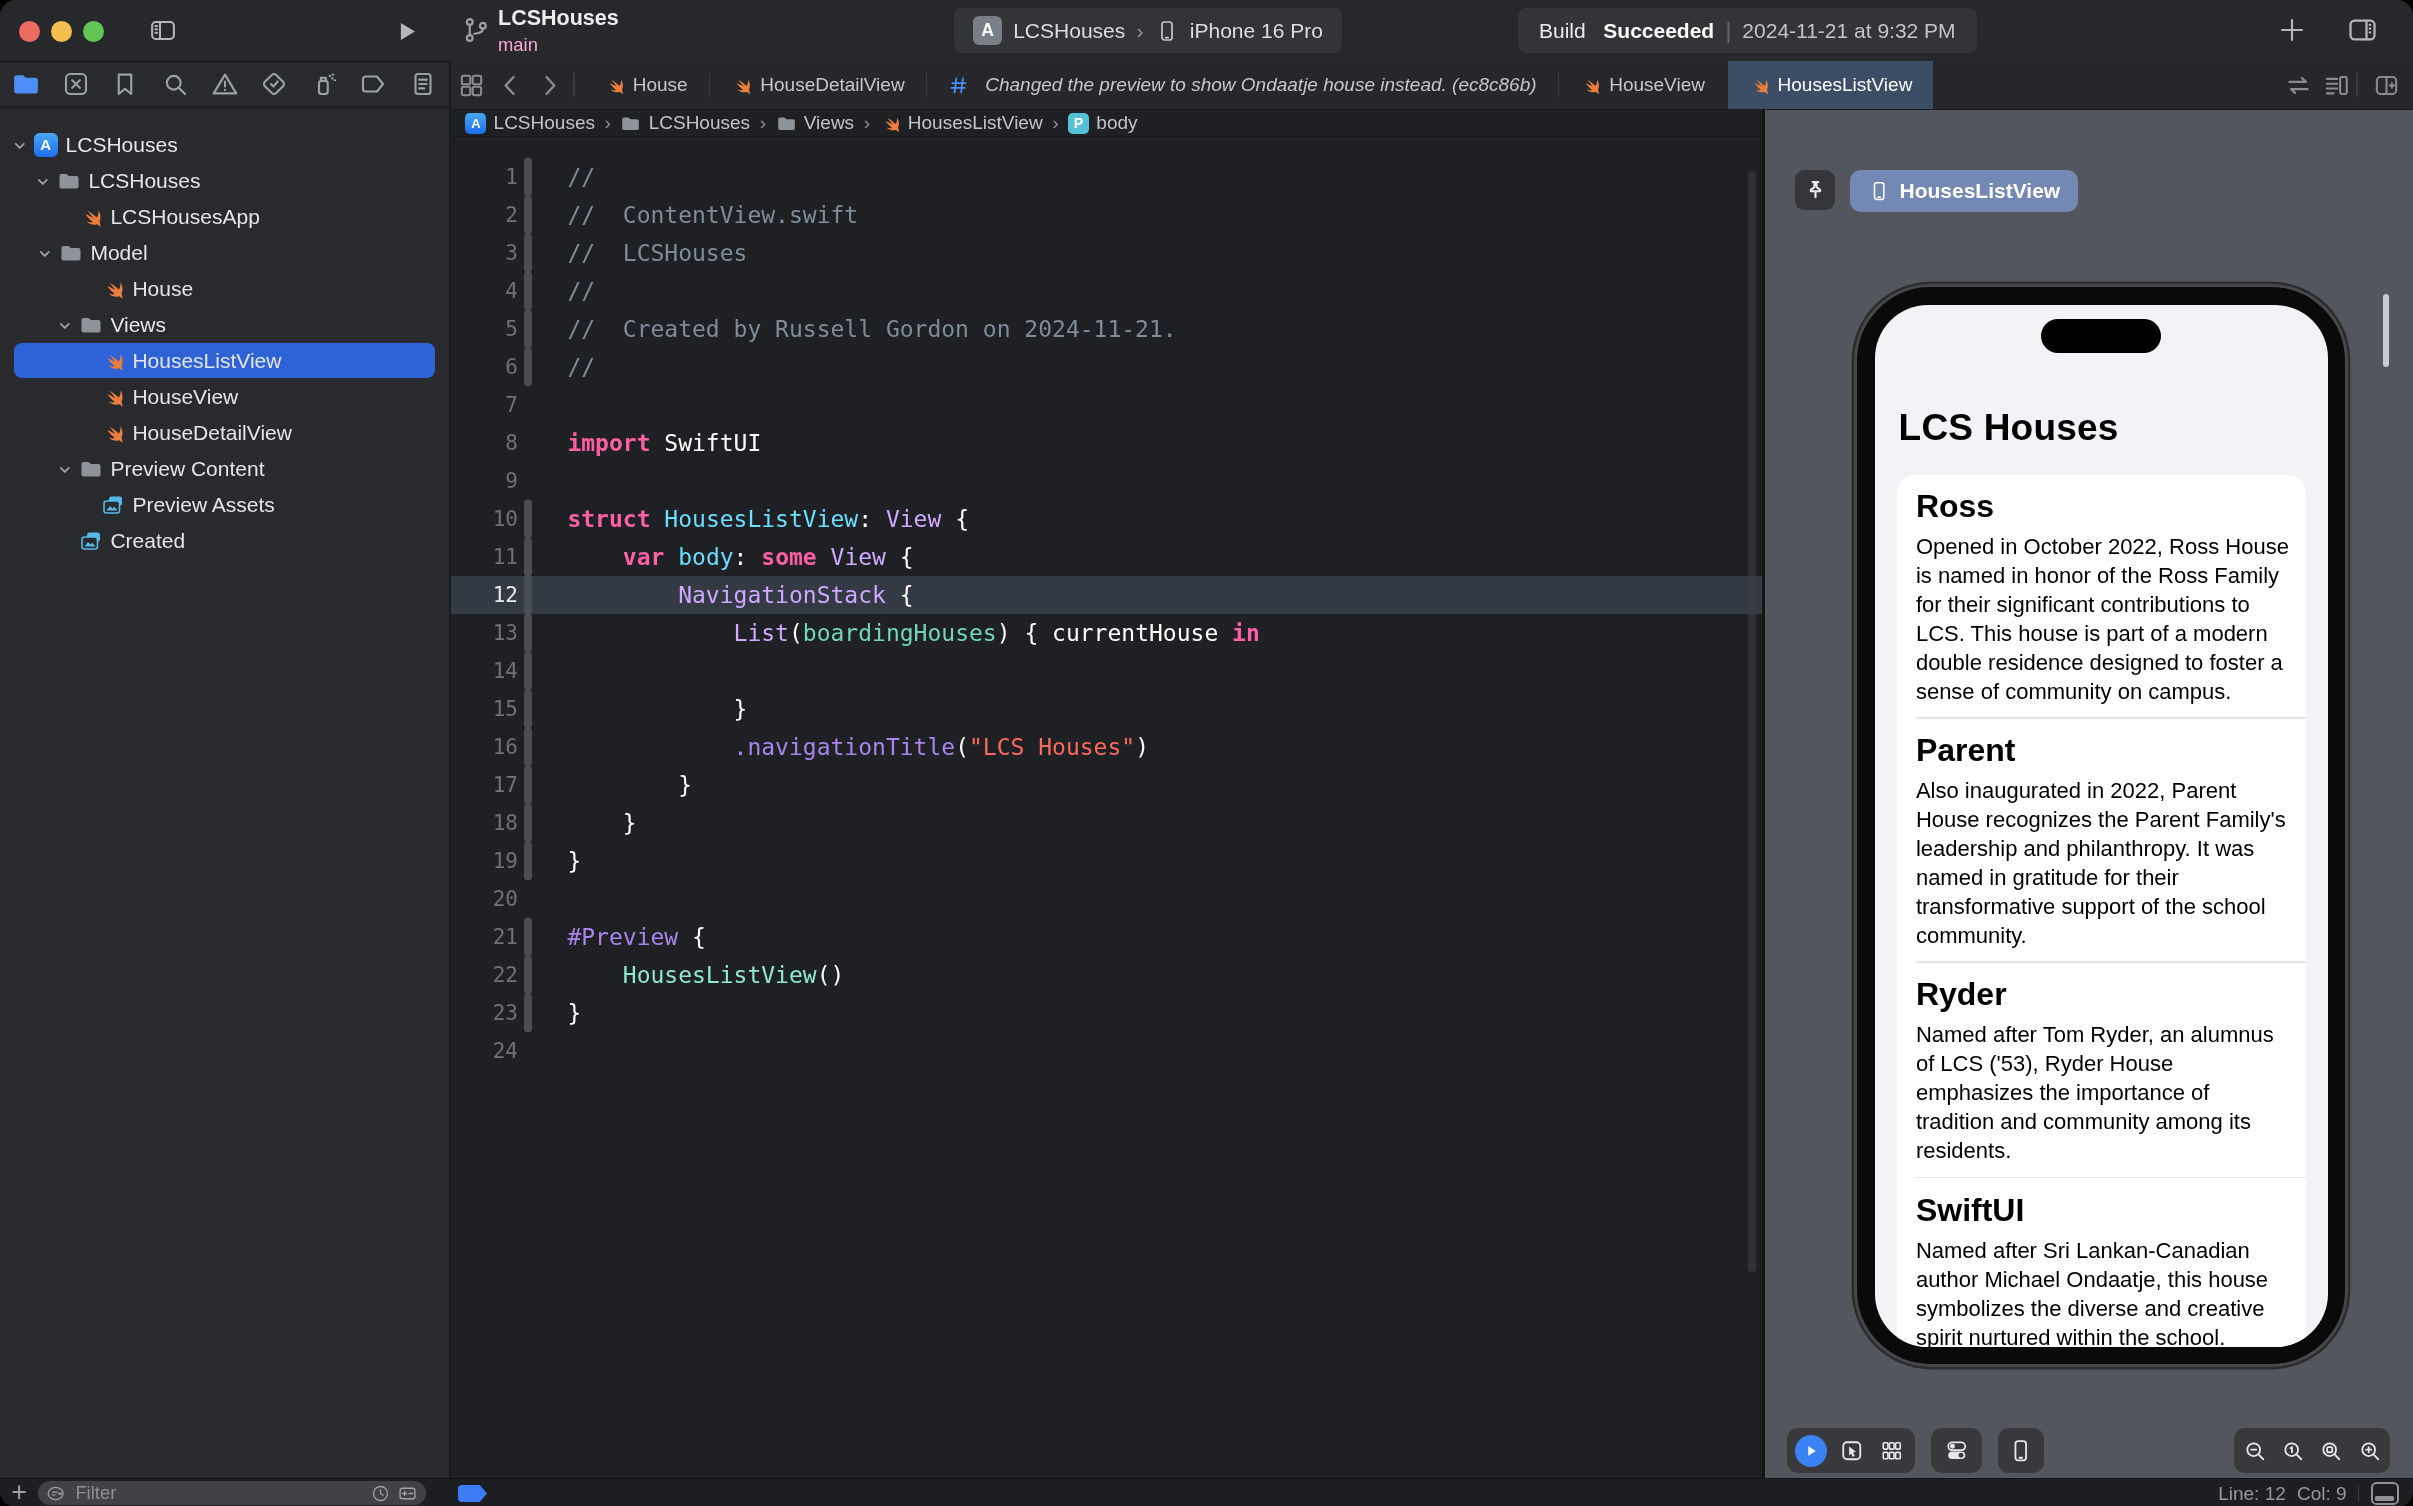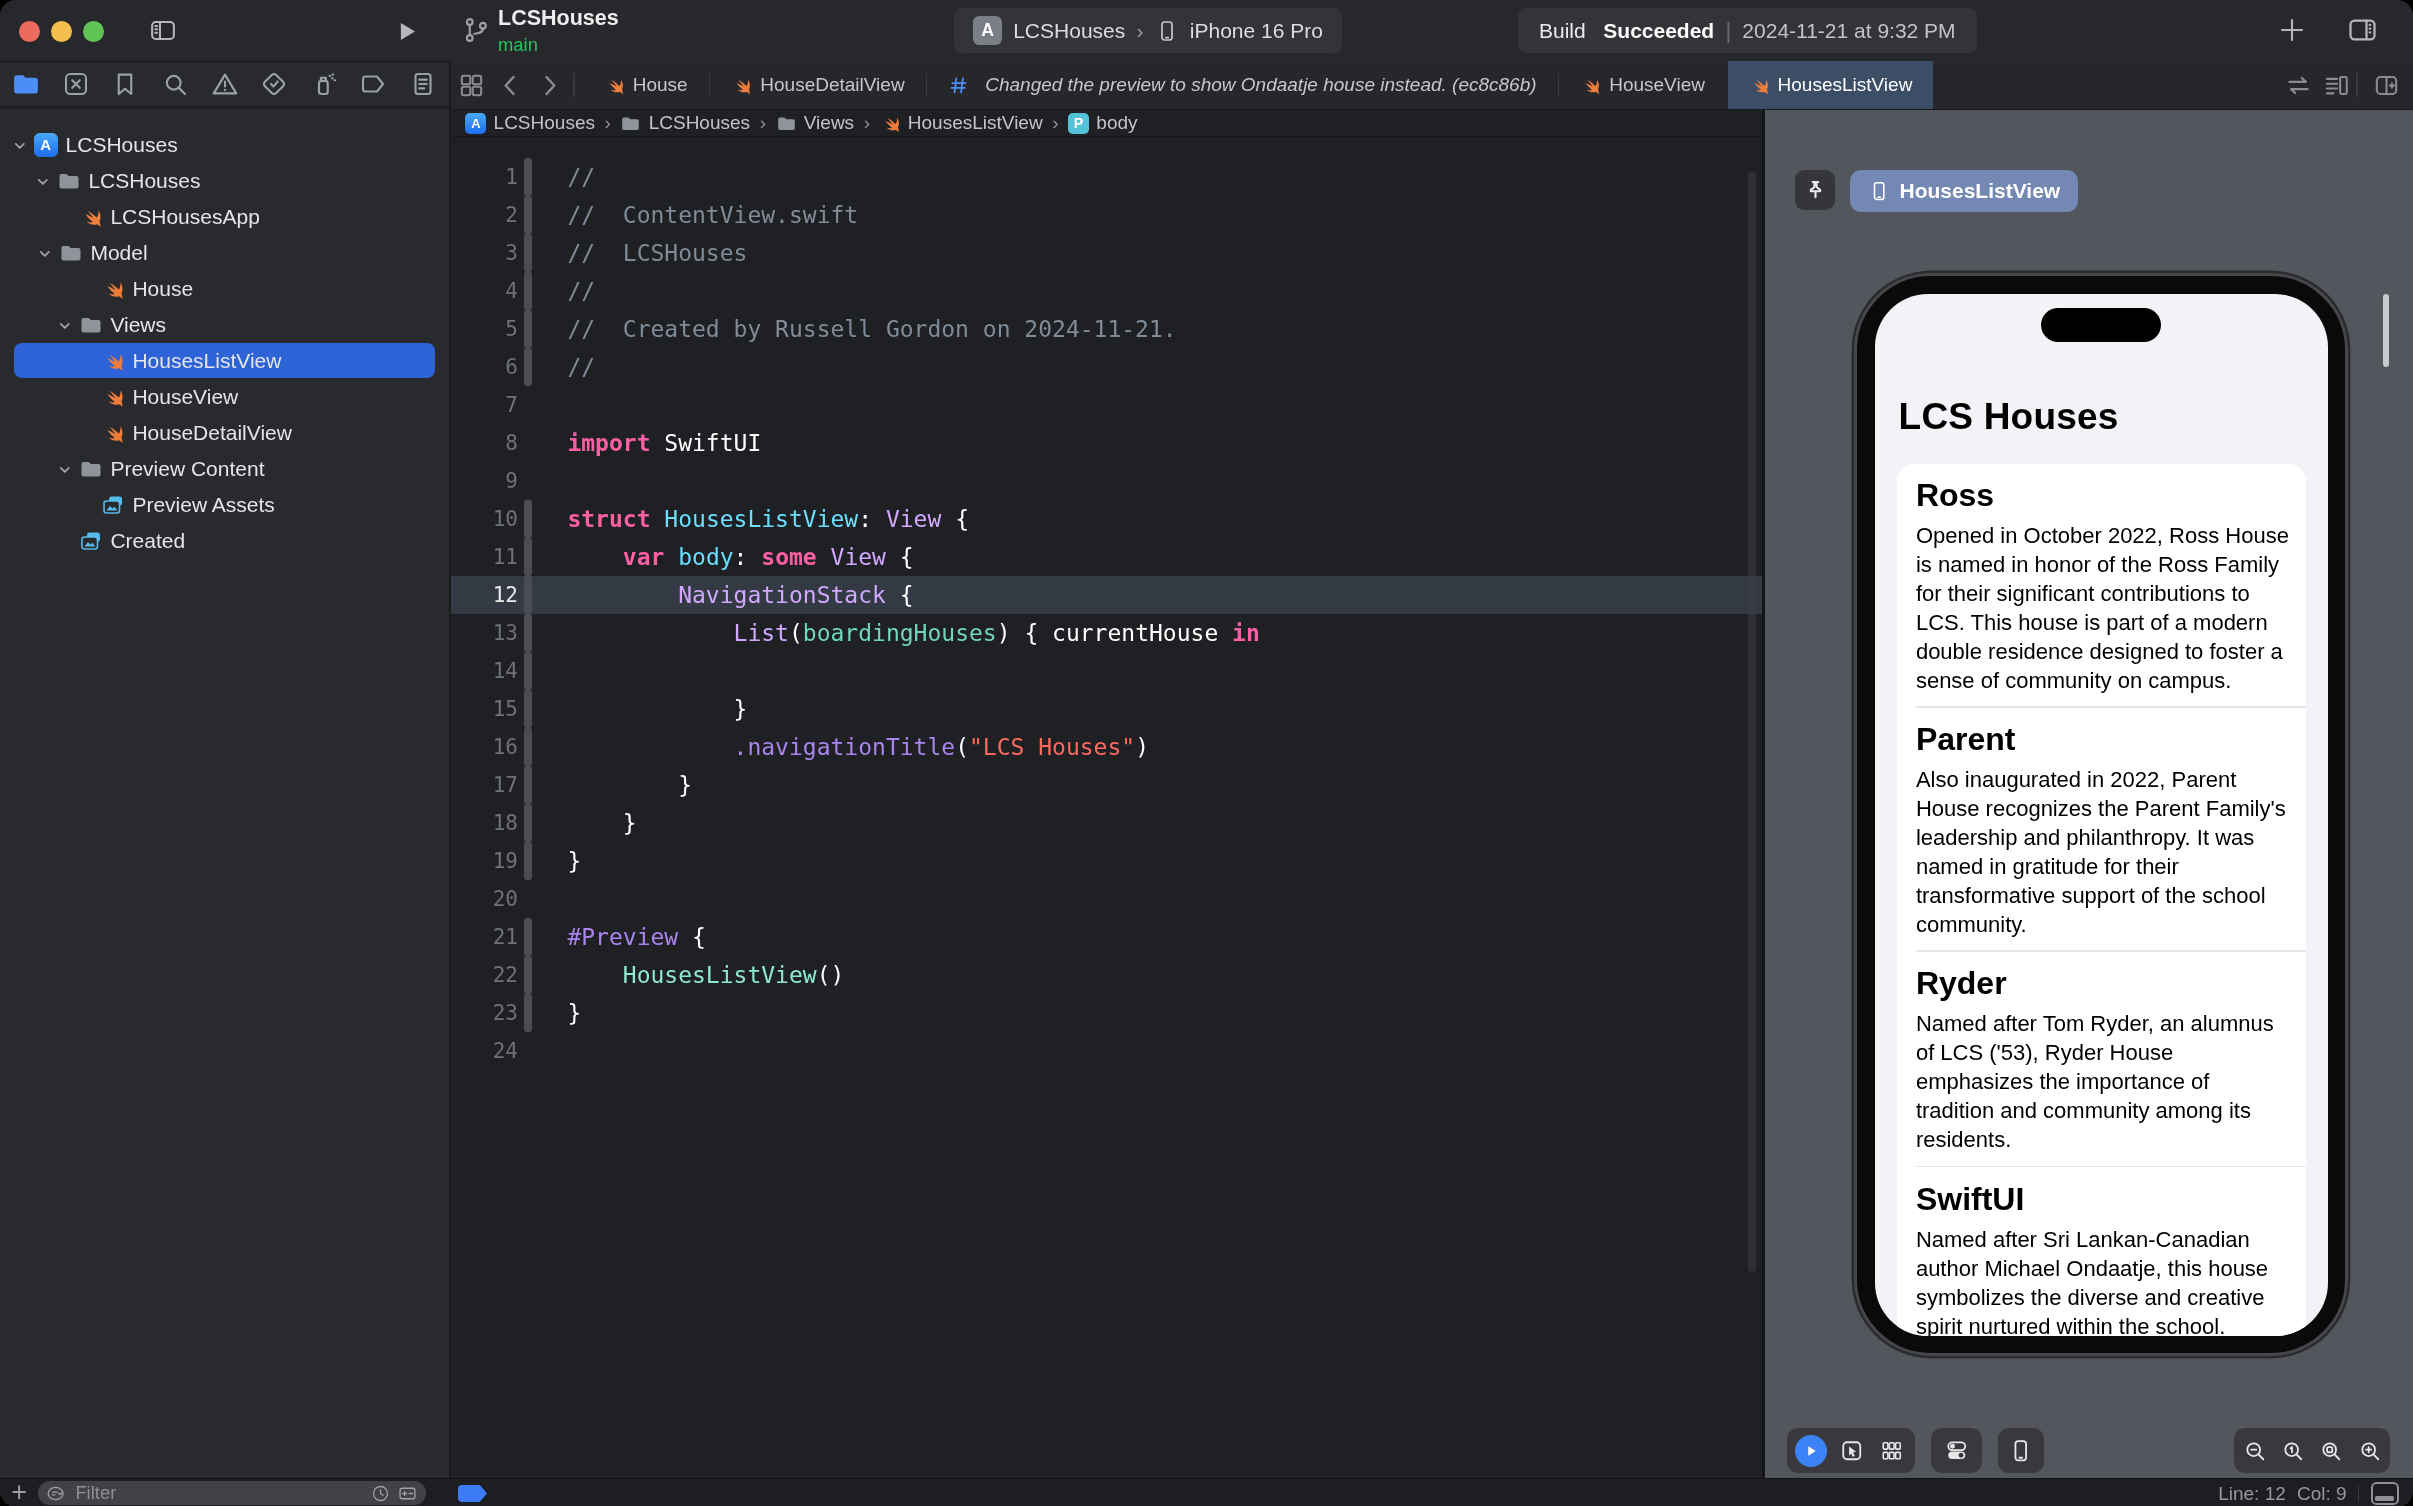--- a/index.html
+++ b/index.html
@@ -6,21 +6,21 @@
   .win{position:relative;width:2413px;height:1507px;background:#1f2024;border-radius:16px;overflow:hidden;
        font-family:"Liberation Sans",sans-serif;color:#e6e7e9;-webkit-font-smoothing:antialiased;}
   svg{display:block;}
   
   .toolbar{position:absolute;left:0;top:0;width:2413px;height:61px;background:#27282b;border-bottom:1.6px solid #161619;}
   .tl{position:absolute;top:21px;width:21px;height:21px;border-radius:50%;}
   .tl.r{left:19px;background:#ec6a5e;} .tl.y{left:51px;background:#f5bf4f;} .tl.g{left:83px;background:#61c554;}
   .tbtn{position:absolute;color:#b4b6b9;}
   .tbtn svg{width:100%;height:100%;}
   .proj-title{position:absolute;left:498px;top:6.4px;font-size:21.5px;font-weight:bold;color:#ecedee;}
-  .proj-branch{position:absolute;left:498px;top:34px;font-size:18.4px;color:#22c55e;}
+  .proj-branch{position:absolute;left:498px;top:34px;font-size:18.4px;color:#f9a8d4;}
   .pill{position:absolute;top:8px;height:45px;background:#323438;border-radius:8px;display:flex;align-items:center;font-size:21px;color:#dcdde0;}
   .scheme{left:954px;padding:0 19px;gap:11.2px;}
   .appbadge{width:29px;height:29px;border-radius:6.4px;background:#7a7e86;color:#fff;font-weight:bold;font-size:17.6px;display:grid;place-items:center;}
   .sep-ch{color:#9a9ca0;font-size:21px;}
   .scheme .devicon{width:24px;height:24px;color:#c5c6c9;}
   .build{left:1518px;padding:0 21px;gap:9.6px;}
   .build .bword{color:#e9eaec;} .build .bres{font-weight:bold;color:#fff;margin-left:8px;}
   .build .bdiv{color:#6a6c70;font-size:22.3px;padding:0 1.6px;} .build .btime{color:#c3c4c8;}
   
   .navstrip{position:absolute;left:0;top:62px;width:449px;height:45px;background:#292a2d;border-bottom:1.6px solid #1c1d1f;
@@ -80,21 +80,21 @@
   
   .cdiv{position:absolute;left:1762px;top:110px;width:3.2px;height:1368px;background:#141517;}
   .canvas{position:absolute;left:1765px;top:110px;width:648px;height:1368px;background:var(--canvas-bg,#54565d);overflow:hidden;}
   .pinbtn{position:absolute;left:30px;top:60px;width:40px;height:40px;background:#353639;border-radius:9.6px;color:#e8e9eb;display:grid;place-items:center;}
   .pinbtn svg{width:27px;height:27px;}
   .chip{position:absolute;left:85px;top:60px;height:42px;padding:0 17.6px;background:#7488b4;border-radius:11.2px;
         display:flex;align-items:center;gap:9.6px;color:#fff;font-size:21px;font-weight:bold;}
   .chip svg{width:22.3px;height:22.3px;}
   .cscroll{position:absolute;right:24px;top:184px;width:6.4px;height:73px;background:#c9cacd;border-radius:3.2px;}
   
-  .phone{position:absolute;left:89px;top:163px;width:494px;height:1083px;background:#0a0a0b;border-radius:77px;
+  .phone{position:absolute;left:89px;top:174px;width:494px;height:1083px;background:#0a0a0b;border-radius:77px;
          border:3.2px solid #46474b;box-shadow:0 0 0 2.4px #2a2b2e;box-sizing:border-box;}
   .screen{position:absolute;left:17.6px;top:17.6px;width:453px;height:1042px;background:var(--ios-bg,#f2f2f7);border-radius:53px;overflow:hidden;}
   .island{position:absolute;left:50%;top:14.4px;transform:translateX(-50%);width:120px;height:34px;border-radius:17.6px;background:#000;}
   .navtitle{position:absolute;left:24px;top:102px;font-size:37px;font-weight:bold;color:#000;letter-spacing:0.2px;}
   .card{position:absolute;left:22.3px;top:170px;width:409px;background:#fff;border-radius:17.6px;}
   .hrow{padding:14.4px 19px 11.2px 19px;}
   .hname{font-size:32px;font-weight:bold;color:#000;line-height:1.12;}
   .hdesc{margin-top:7.2px;font-size:22px;line-height:29px;color:#000;width:374px;}
   .hsep{height:1.6px;background:#e6e6ea;margin-left:19px;}
   

